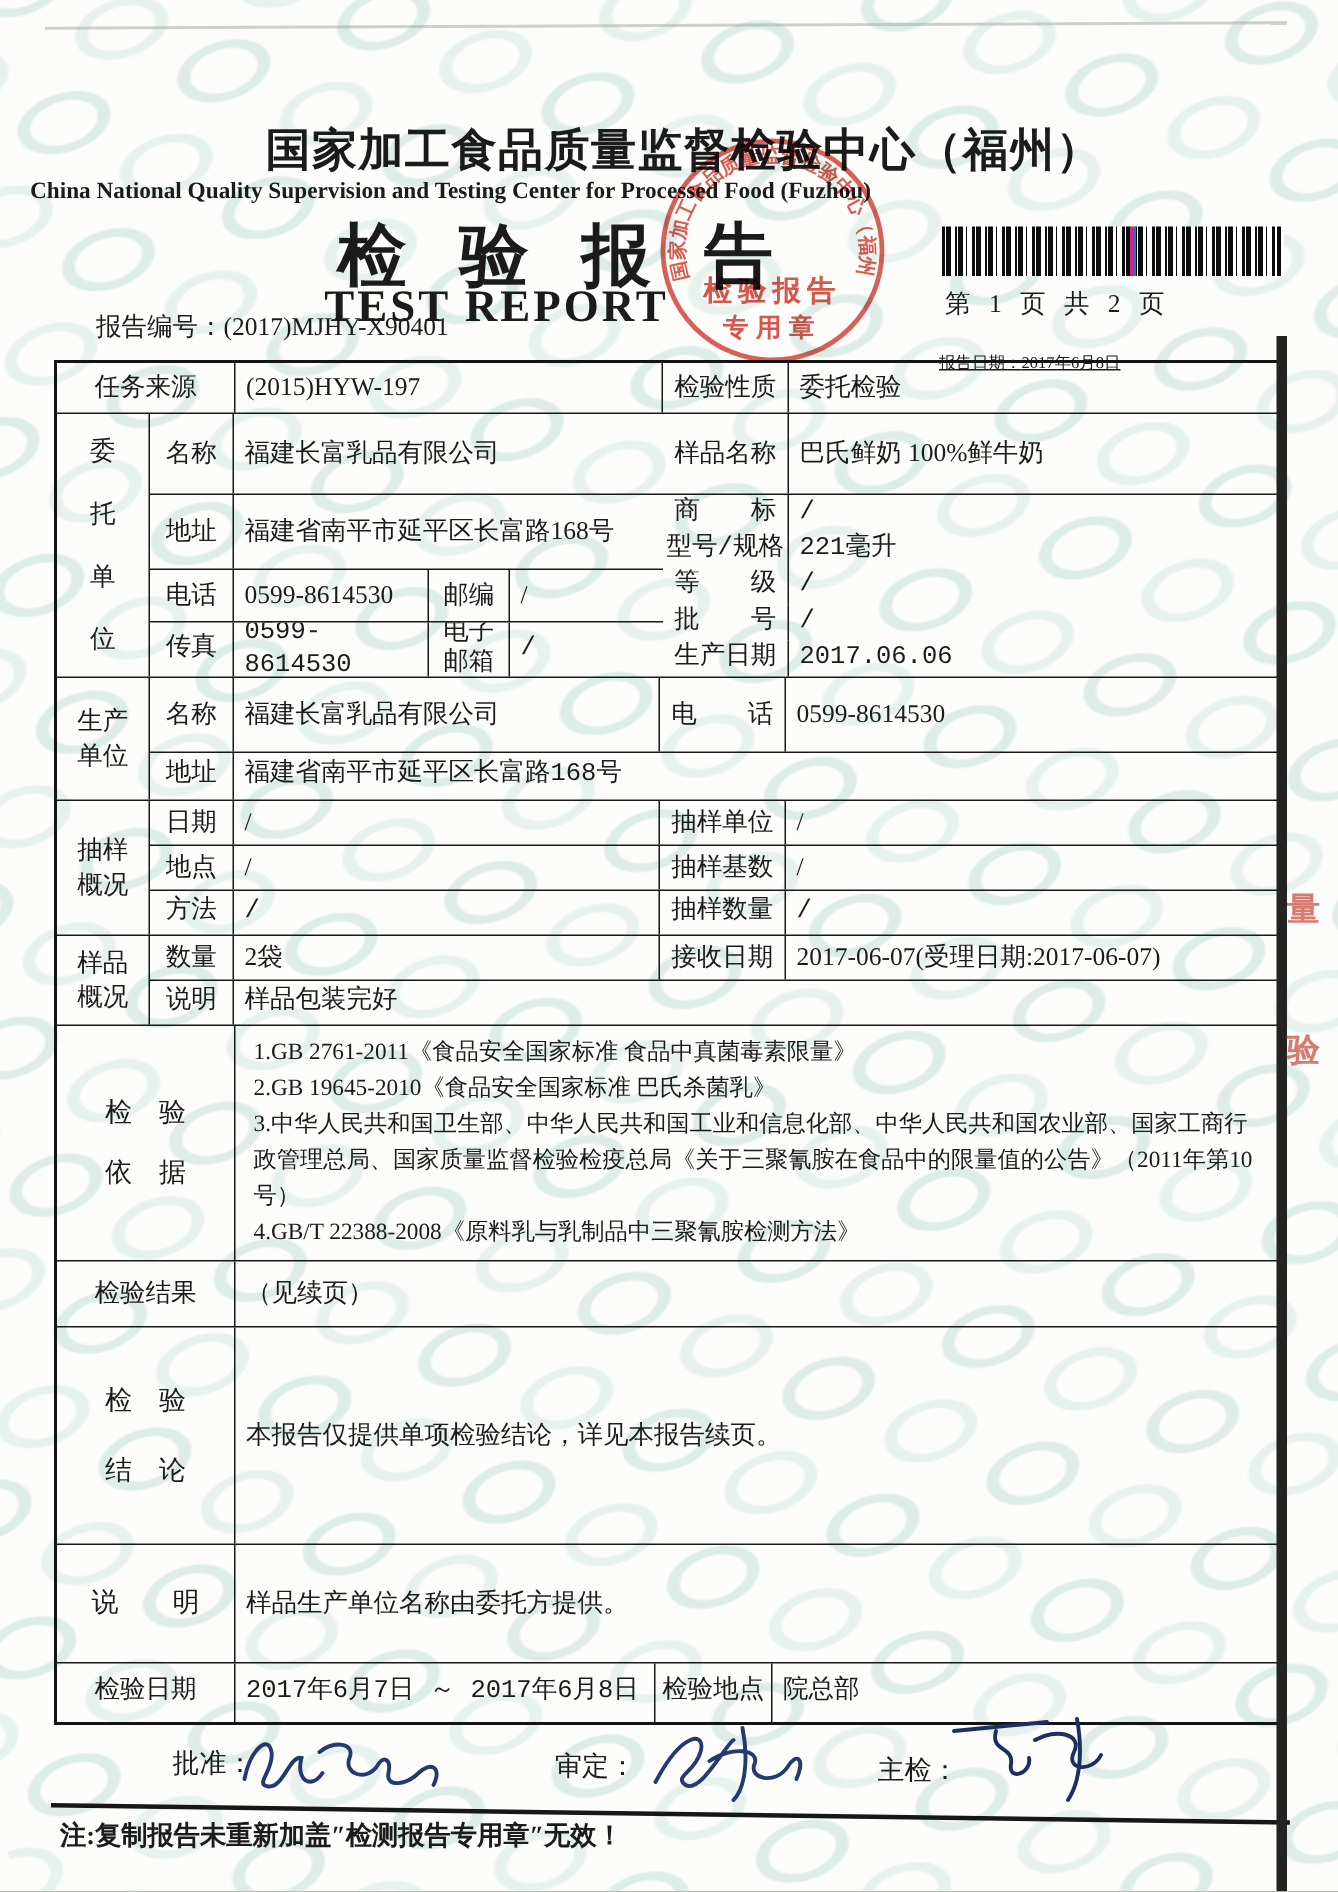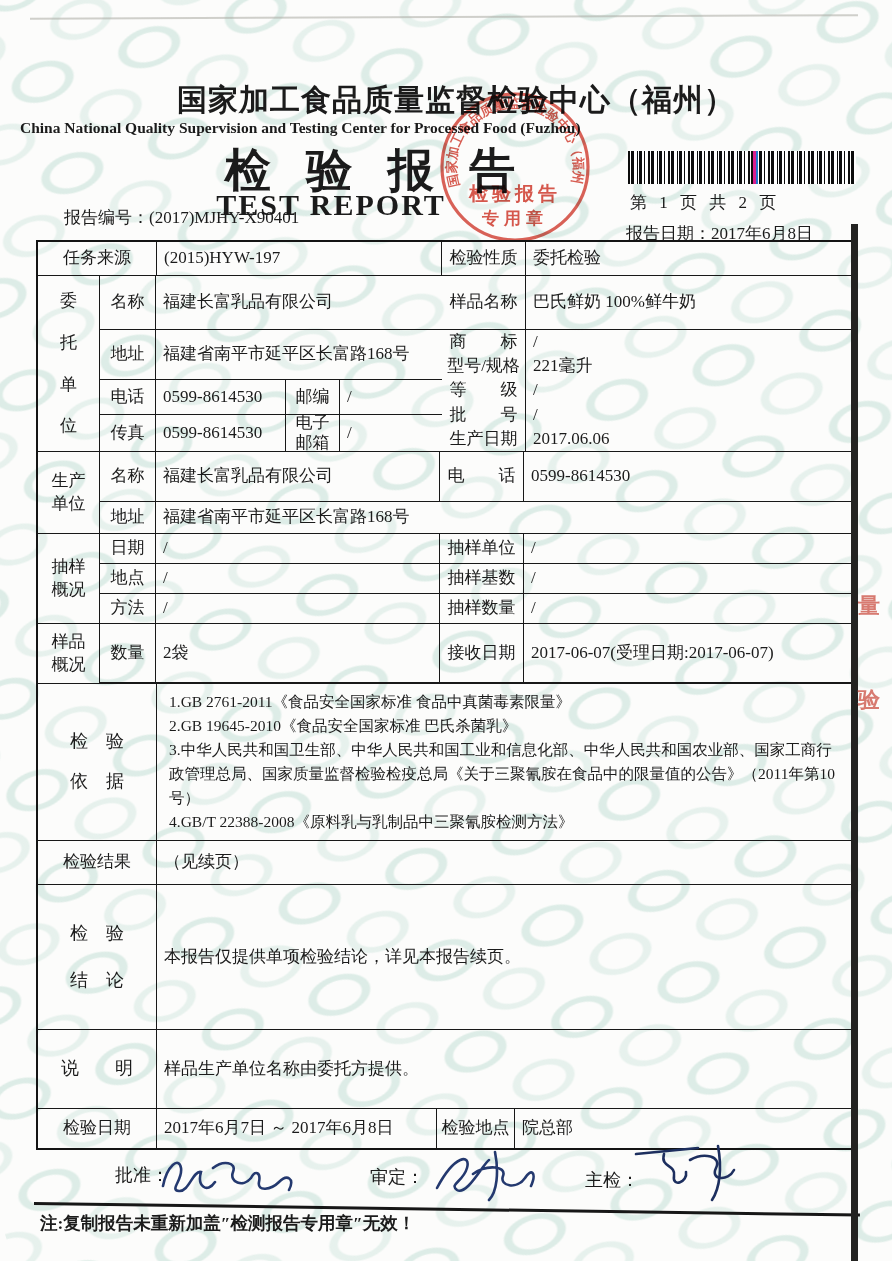--- a/index.html
+++ b/index.html
@@ -15,28 +15,28 @@
   .org-cn{left:60px;right:40px;top:80px;text-align:center;font-size:30px;font-weight:bold;letter-spacing:1px;}
   .org-en{left:20px;right:20px;top:119px;text-align:left;font-size:15.5px;font-weight:bold;}
   .title-cn{left:60px;right:200px;top:140px;text-align:center;font-size:46px;font-weight:bold;letter-spacing:12px;}
   .title-en{left:60px;right:290px;top:188px;text-align:center;font-size:30px;font-weight:bold;letter-spacing:2px;}
   .barcode{left:628px;top:151px;width:228px;height:33px;
       background-image:
         linear-gradient(90deg,rgba(0,0,0,0) 0 55%, #d81f8e 55% 56.2%, #27c 56.2% 56.8%, rgba(0,0,0,0) 56.8%),
         repeating-linear-gradient(90deg,#0c0c0c 0 2px,#fff 2px 3px,#0c0c0c 3px 6px,#fff 6px 9px,#0c0c0c 9px 10px,#fff 10px 11px,#0c0c0c 11px 14px,#fff 14px 16px,#0c0c0c 16px 17px,#fff 17px 20px);}
   .page-info{left:630px;top:191px;font-size:17px;letter-spacing:4px;}
   .report-no{left:64px;top:206px;font-size:17px;}
-  .report-date{left:626px;top:222px;font-size:17px;}
+  .report-date{left:626px;top:234px;font-size:11px;text-decoration:underline;}
   .stamp{left:436px;top:88px;mix-blend-mode:multiply;}
   .topline{left:30px;top:16px;width:828px;height:2px;background:#a9a9a2;opacity:.55;transform:rotate(-.25deg);}
   
   .rpt{position:absolute;left:36px;top:240px;width:820px;height:910px;border:2.5px solid #141414;
        display:flex;flex-direction:column;box-sizing:border-box;background:transparent;}
   .hrow{display:flex;box-sizing:border-box;border-bottom:1.5px solid #181818;flex:0 0 auto;min-height:0;}
-  .nb2{border-bottom:none !important;}
+  .nb2{border-bottom:none !important;font-family:Liberation Mono, monospace;}
   .vcol{display:flex;flex-direction:column;box-sizing:border-box;min-width:0;}
   .c{box-sizing:border-box;display:flex;align-items:center;padding:1px 7px;font-size:17px;
      border-right:1.5px solid #181818;overflow:hidden;min-width:0;line-height:1.3;}
   .lb{justify-content:center;text-align:right;padding:1px 2px;}
   .nb{border-right:none !important;}
   .pre{white-space:pre-line;}
   .basis-item{font-size:15.5px;line-height:1.55;}
   
   .sig-label{font-size:18px;}
   .sepline{left:34px;top:1202px;width:826px;height:3px;background:#171717;transform:rotate(.8deg);transform-origin:left center;}
@@ -189,20 +189,24 @@
     <div class="hrow" style="height:60px">
       <div class="c lb pre" style="width:62px;line-height:1.35">样品
 概况</div>
       <div class="vcol" style="flex:1">
         <div class="hrow" style="flex:1">
           <div class="c lb" style="width:56px">数量</div>
           <div class="c" style="width:284px">2袋</div>
           <div class="c lb" style="width:84px">接收日期</div>
           <div class="c nb" style="flex:1">2017-06-07(受理日期:2017-06-07)</div>
         </div>
+        <div class="hrow nb2" style="flex:1">
+          <div class="c lb" style="width:56px">说明</div>
+          <div class="c nb" style="flex:1">样品包装完好</div>
+        </div>
       </div>
     </div>
 
     <div class="hrow" style="height:157px">
       <div class="c lb pre" style="width:119px;line-height:2.2;font-size:18px">检　验
 依　据</div>
       <div class="c nb" style="flex:1;padding:4px 12px">
         <div class="vcol" style="justify-content:center">
           <div class="basis-item">1.GB 2761-2011《食品安全国家标准 食品中真菌毒素限量》</div>
           <div class="basis-item">2.GB 19645-2010《食品安全国家标准 巴氏杀菌乳》</div>

